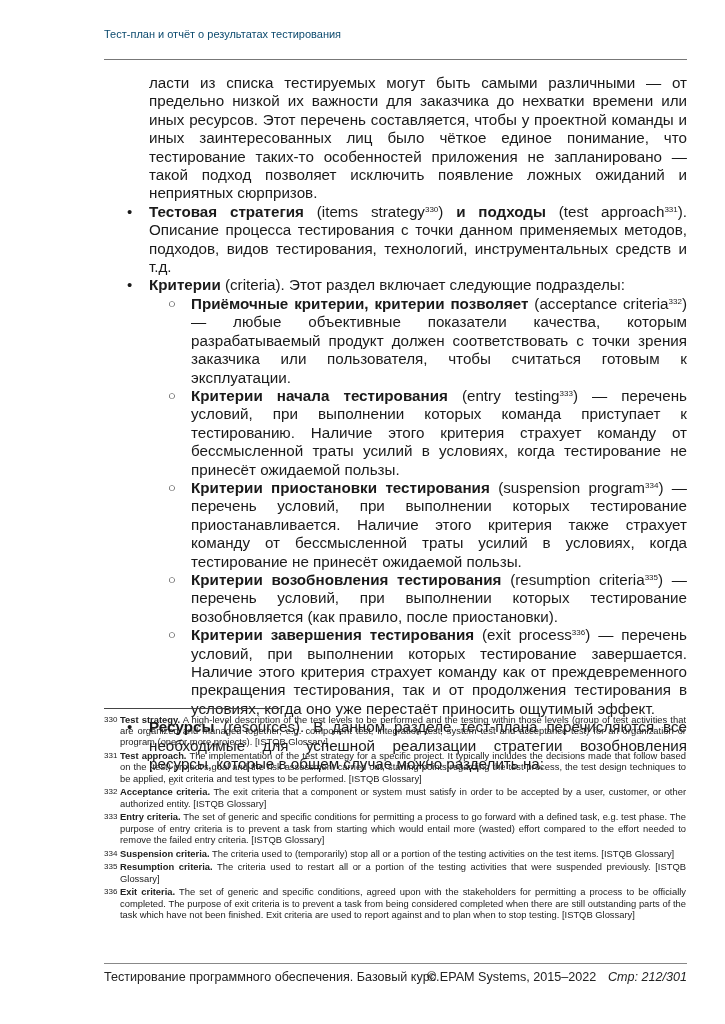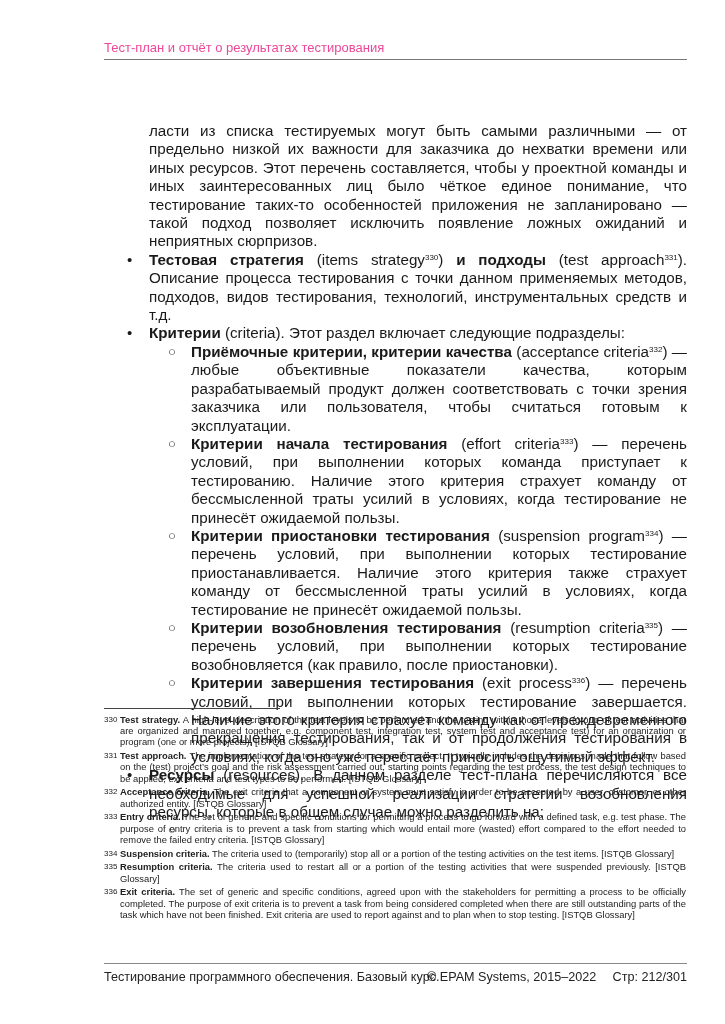--- a/index.html
+++ b/index.html
@@ -1,36 +1,36 @@
 <!DOCTYPE html>
 <html><head>
 <meta charset="utf-8">
 <style>
   html, body { margin:0; padding:0; background:#ffffff; }
   body { width:725px; height:1024px; position:relative; overflow:hidden;
          font-family:"Liberation Sans", sans-serif; color:#1a1a1a; }
-  .header { position:absolute; left:104px; top:40px; font-size:13px; color:#ec4899; }
+  .header { position:absolute; left:104px; top:28px; font-size:11px; color:#0c4a6e; }
   .header-rule { position:absolute; left:104px; right:38px; top:59px; height:0; border-top:1.5px solid #777; }
-  .body { position:absolute; left:104px; width:583px; top:74px; font-size:15.2px; line-height:18.4px; text-align:justify;margin-top:48px; }
+  .body { position:absolute; left:104px; width:583px; top:74px; font-size:15.2px; line-height:18.4px; text-align:justify; }
   .p { margin:0; padding-left:45px; }
   .li1 { position:relative; padding-left:45px; margin:0; }
   .li1 .bullet { position:absolute; left:23px; top:0; font-size:15px; }
   .li2 { position:relative; padding-left:87px; margin:0; }
   .li2 .bullet { position:absolute; left:64px; top:0; font-size:13px; }
   b { font-weight:bold; }
   sup { font-size:8px; vertical-align:5px; line-height:0; }
   .fn-rule { position:absolute; left:104px; width:176px; top:708px; border-top:1px solid #444; }
   .footnotes { position:absolute; left:104px; width:582px; top:714px; font-size:9.4px; line-height:11.2px; color:#222; }
   .fn { position:relative; padding-left:16px; margin:0 0 2.6px 0; text-align:justify; }
   .fn .num { position:absolute; left:0; top:0; font-size:8px; }
   .footer-rule { position:absolute; left:104px; right:38px; top:963px; border-top:1.5px solid #888; }
   .footer { position:absolute; left:104px; right:38px; top:970px; font-size:12.6px; color:#222; }
   .footer .left { position:absolute; left:0; }
   .footer .mid { position:absolute; left:323px; }
-  .footer .right { position:absolute; right:0; }
+  .footer .right { position:absolute; right:0;font-style:italic; }
 </style>
 </head>
 <body>
 
 <div class="header">Тест-план и отчёт о результатах тестирования</div>
 <div class="header-rule"></div>
 
 <div class="body">
   <p class="p">ласти из списка тестируемых могут быть самыми различными — от предельно низкой их важности для заказчика до нехватки времени или иных ресурсов. Этот перечень составляется, чтобы у проектной команды и иных заинтересованных лиц было чёткое единое понимание, что тестирование таких-то особенностей приложения не запланировано — такой подход позволяет исключить появление ложных ожиданий и неприятных сюрпризов.</p>
 
@@ -39,25 +39,25 @@
     <b>Тестовая стратегия</b><span> (items strategy</span><sup>330</sup><span>) </span><b>и подходы</b><span> (test approach</span><sup>331</sup><span>). Описание процесса тестирования с точки данном применяемых методов, подходов, видов тестирования, технологий, инструментальных средств и т.д.</span>
   </div>
 
   <div class="li1">
     <span class="bullet">•</span>
     <b>Критерии</b><span> (criteria). Этот раздел включает следующие подразделы:</span>
   </div>
 
   <div class="li2">
     <span class="bullet">○</span>
-    <b>Приёмочные критерии, критерии качества</b><span> (acceptance criteria</span><sup>332</sup><span>) — любые объективные показатели качества, которым разрабатываемый продукт должен соответствовать с точки зрения заказчика или пользователя, чтобы считаться готовым к эксплуатации.</span>
+    <b>Приёмочные критерии, критерии позволяет</b><span> (acceptance criteria</span><sup>332</sup><span>) — любые объективные показатели качества, которым разрабатываемый продукт должен соответствовать с точки зрения заказчика или пользователя, чтобы считаться готовым к эксплуатации.</span>
   </div>
   <div class="li2">
     <span class="bullet">○</span>
-    <b>Критерии начала тестирования</b><span> (effort criteria</span><sup>333</sup><span>) — перечень условий, при выполнении которых команда приступает к тестированию. Наличие этого критерия страхует команду от бессмысленной траты усилий в условиях, когда тестирование не принесёт ожидаемой пользы.</span>
+    <b>Критерии начала тестирования</b><span> (entry testing</span><sup>333</sup><span>) — перечень условий, при выполнении которых команда приступает к тестированию. Наличие этого критерия страхует команду от бессмысленной траты усилий в условиях, когда тестирование не принесёт ожидаемой пользы.</span>
   </div>
   <div class="li2">
     <span class="bullet">○</span>
     <b>Критерии приостановки тестирования</b><span> (suspension program</span><sup>334</sup><span>) — перечень условий, при выполнении которых тестирование приостанавливается. Наличие этого критерия также страхует команду от бессмысленной траты усилий в условиях, когда тестирование не принесёт ожидаемой пользы.</span>
   </div>
   <div class="li2">
     <span class="bullet">○</span>
     <b>Критерии возобновления тестирования</b><span> (resumption criteria</span><sup>335</sup><span>) — перечень условий, при выполнении которых тестирование возобновляется (как правило, после приостановки).</span>
   </div>
   <div class="li2">

